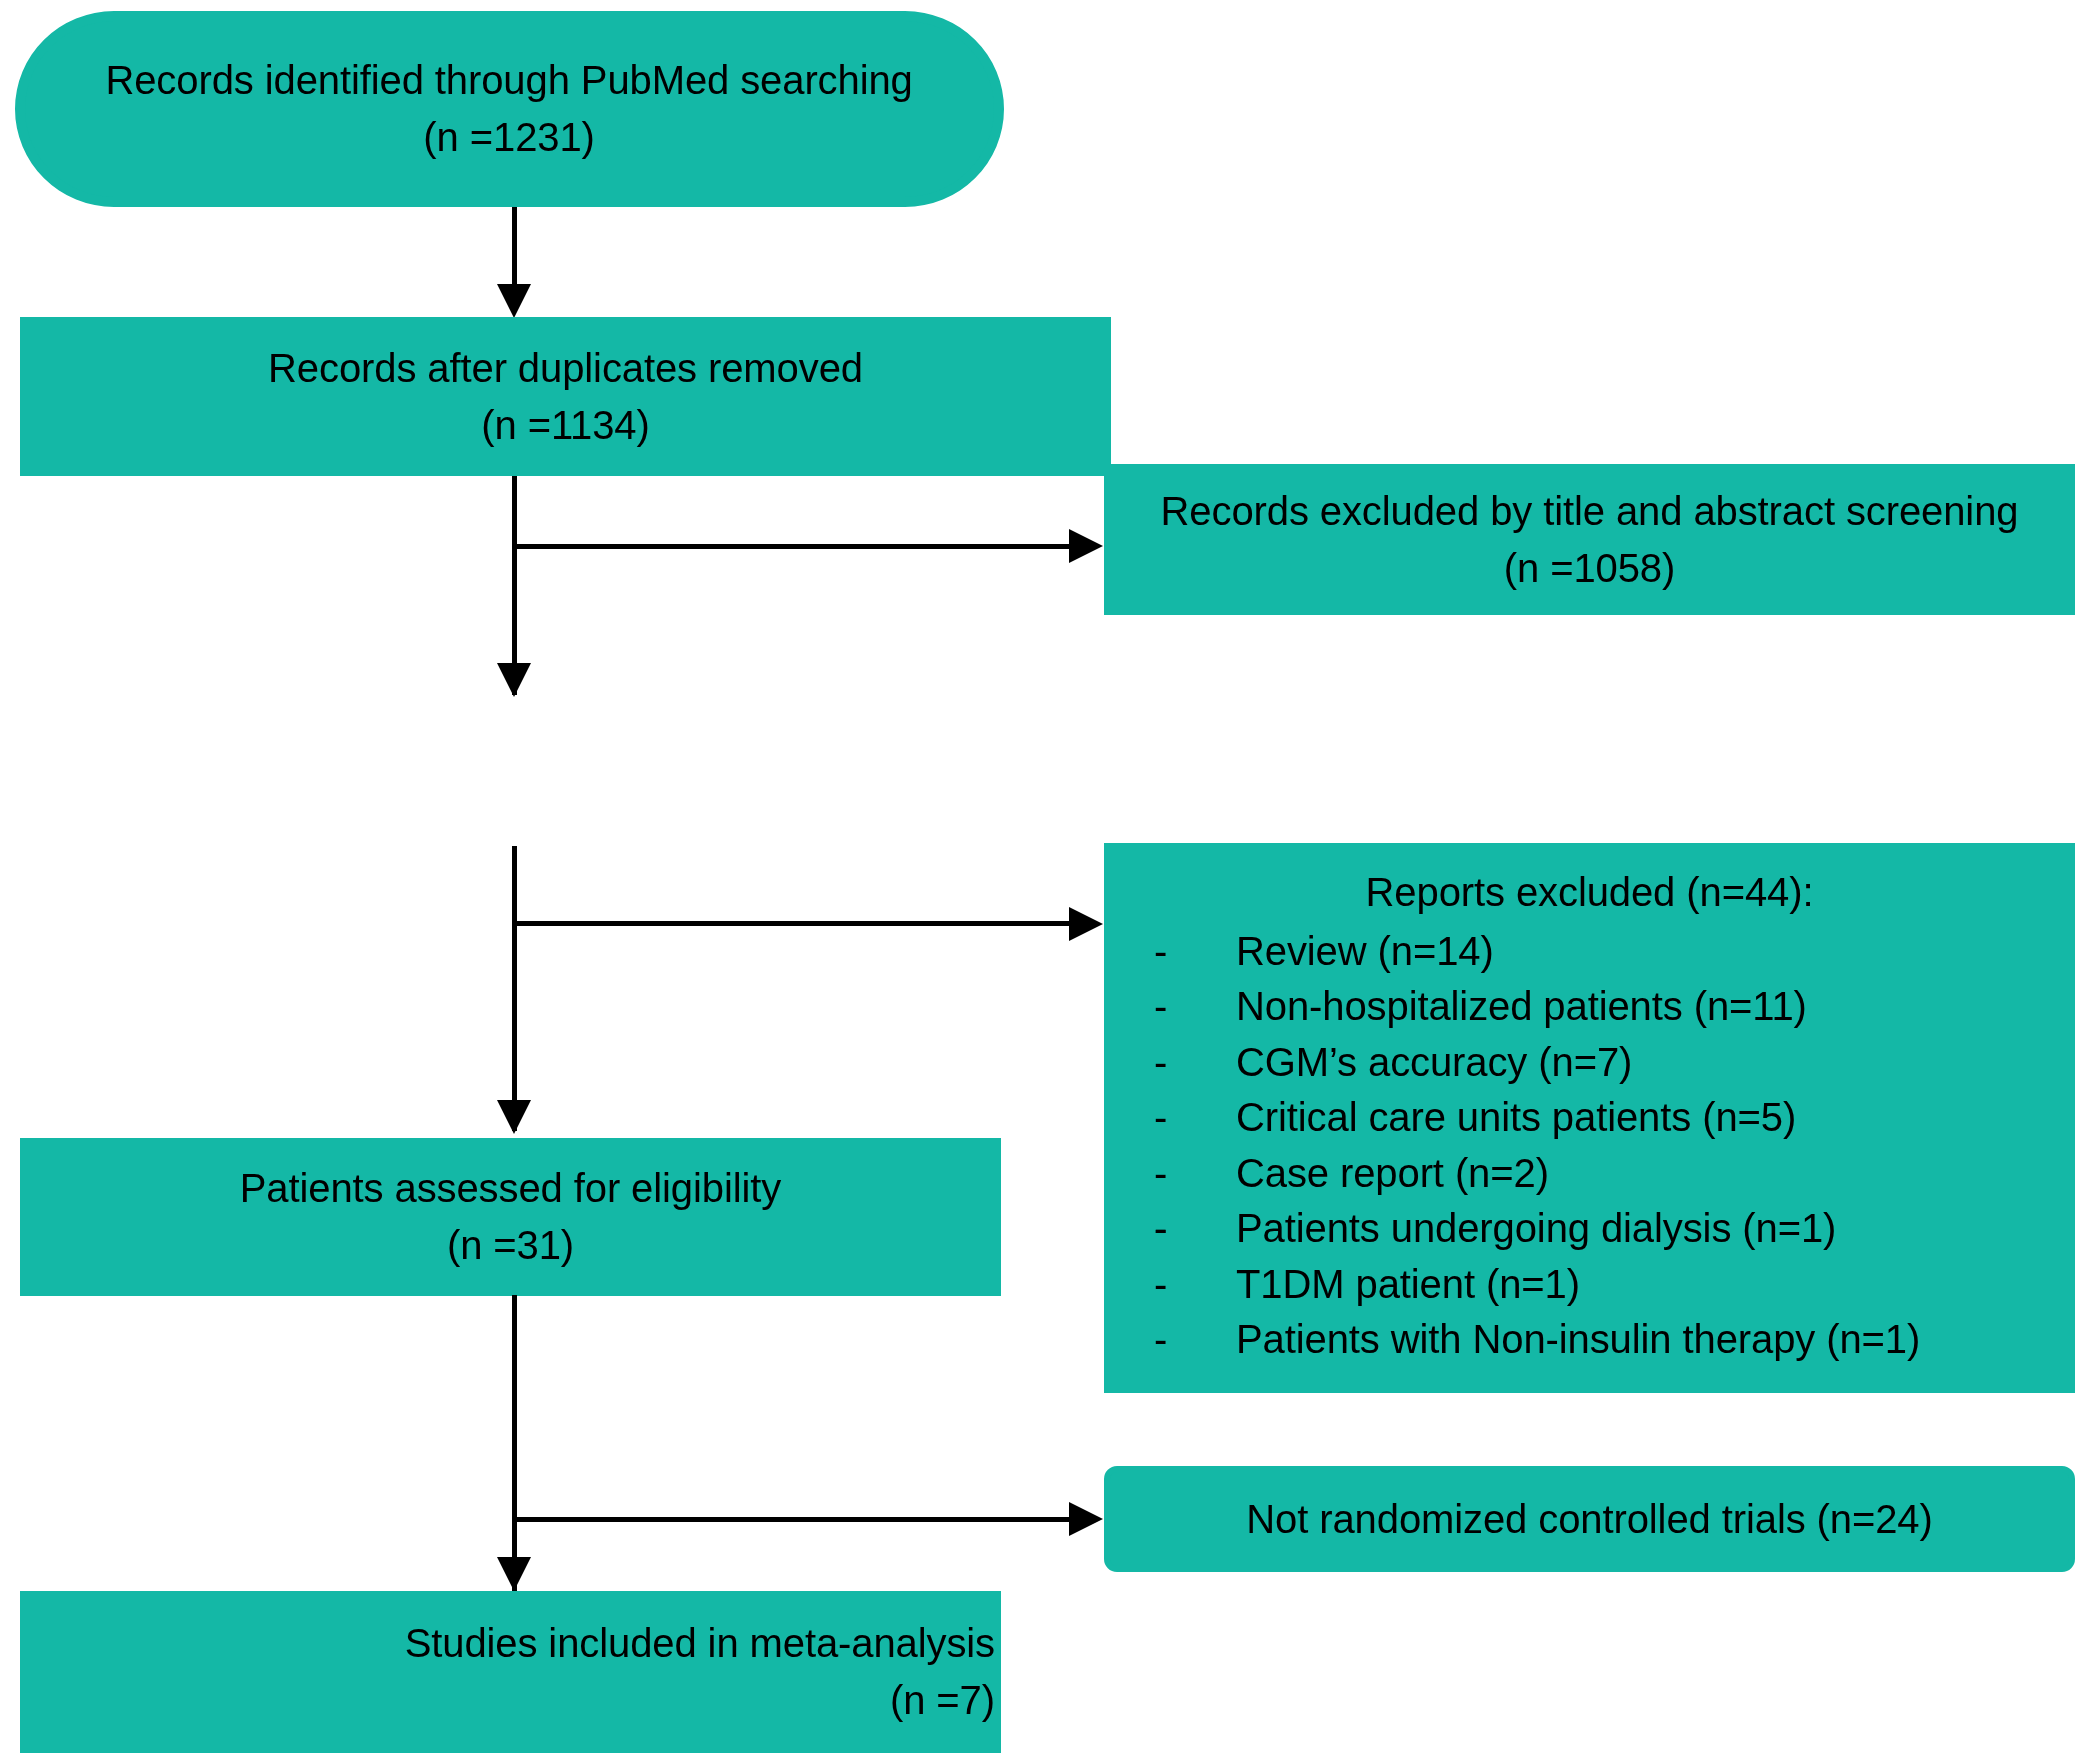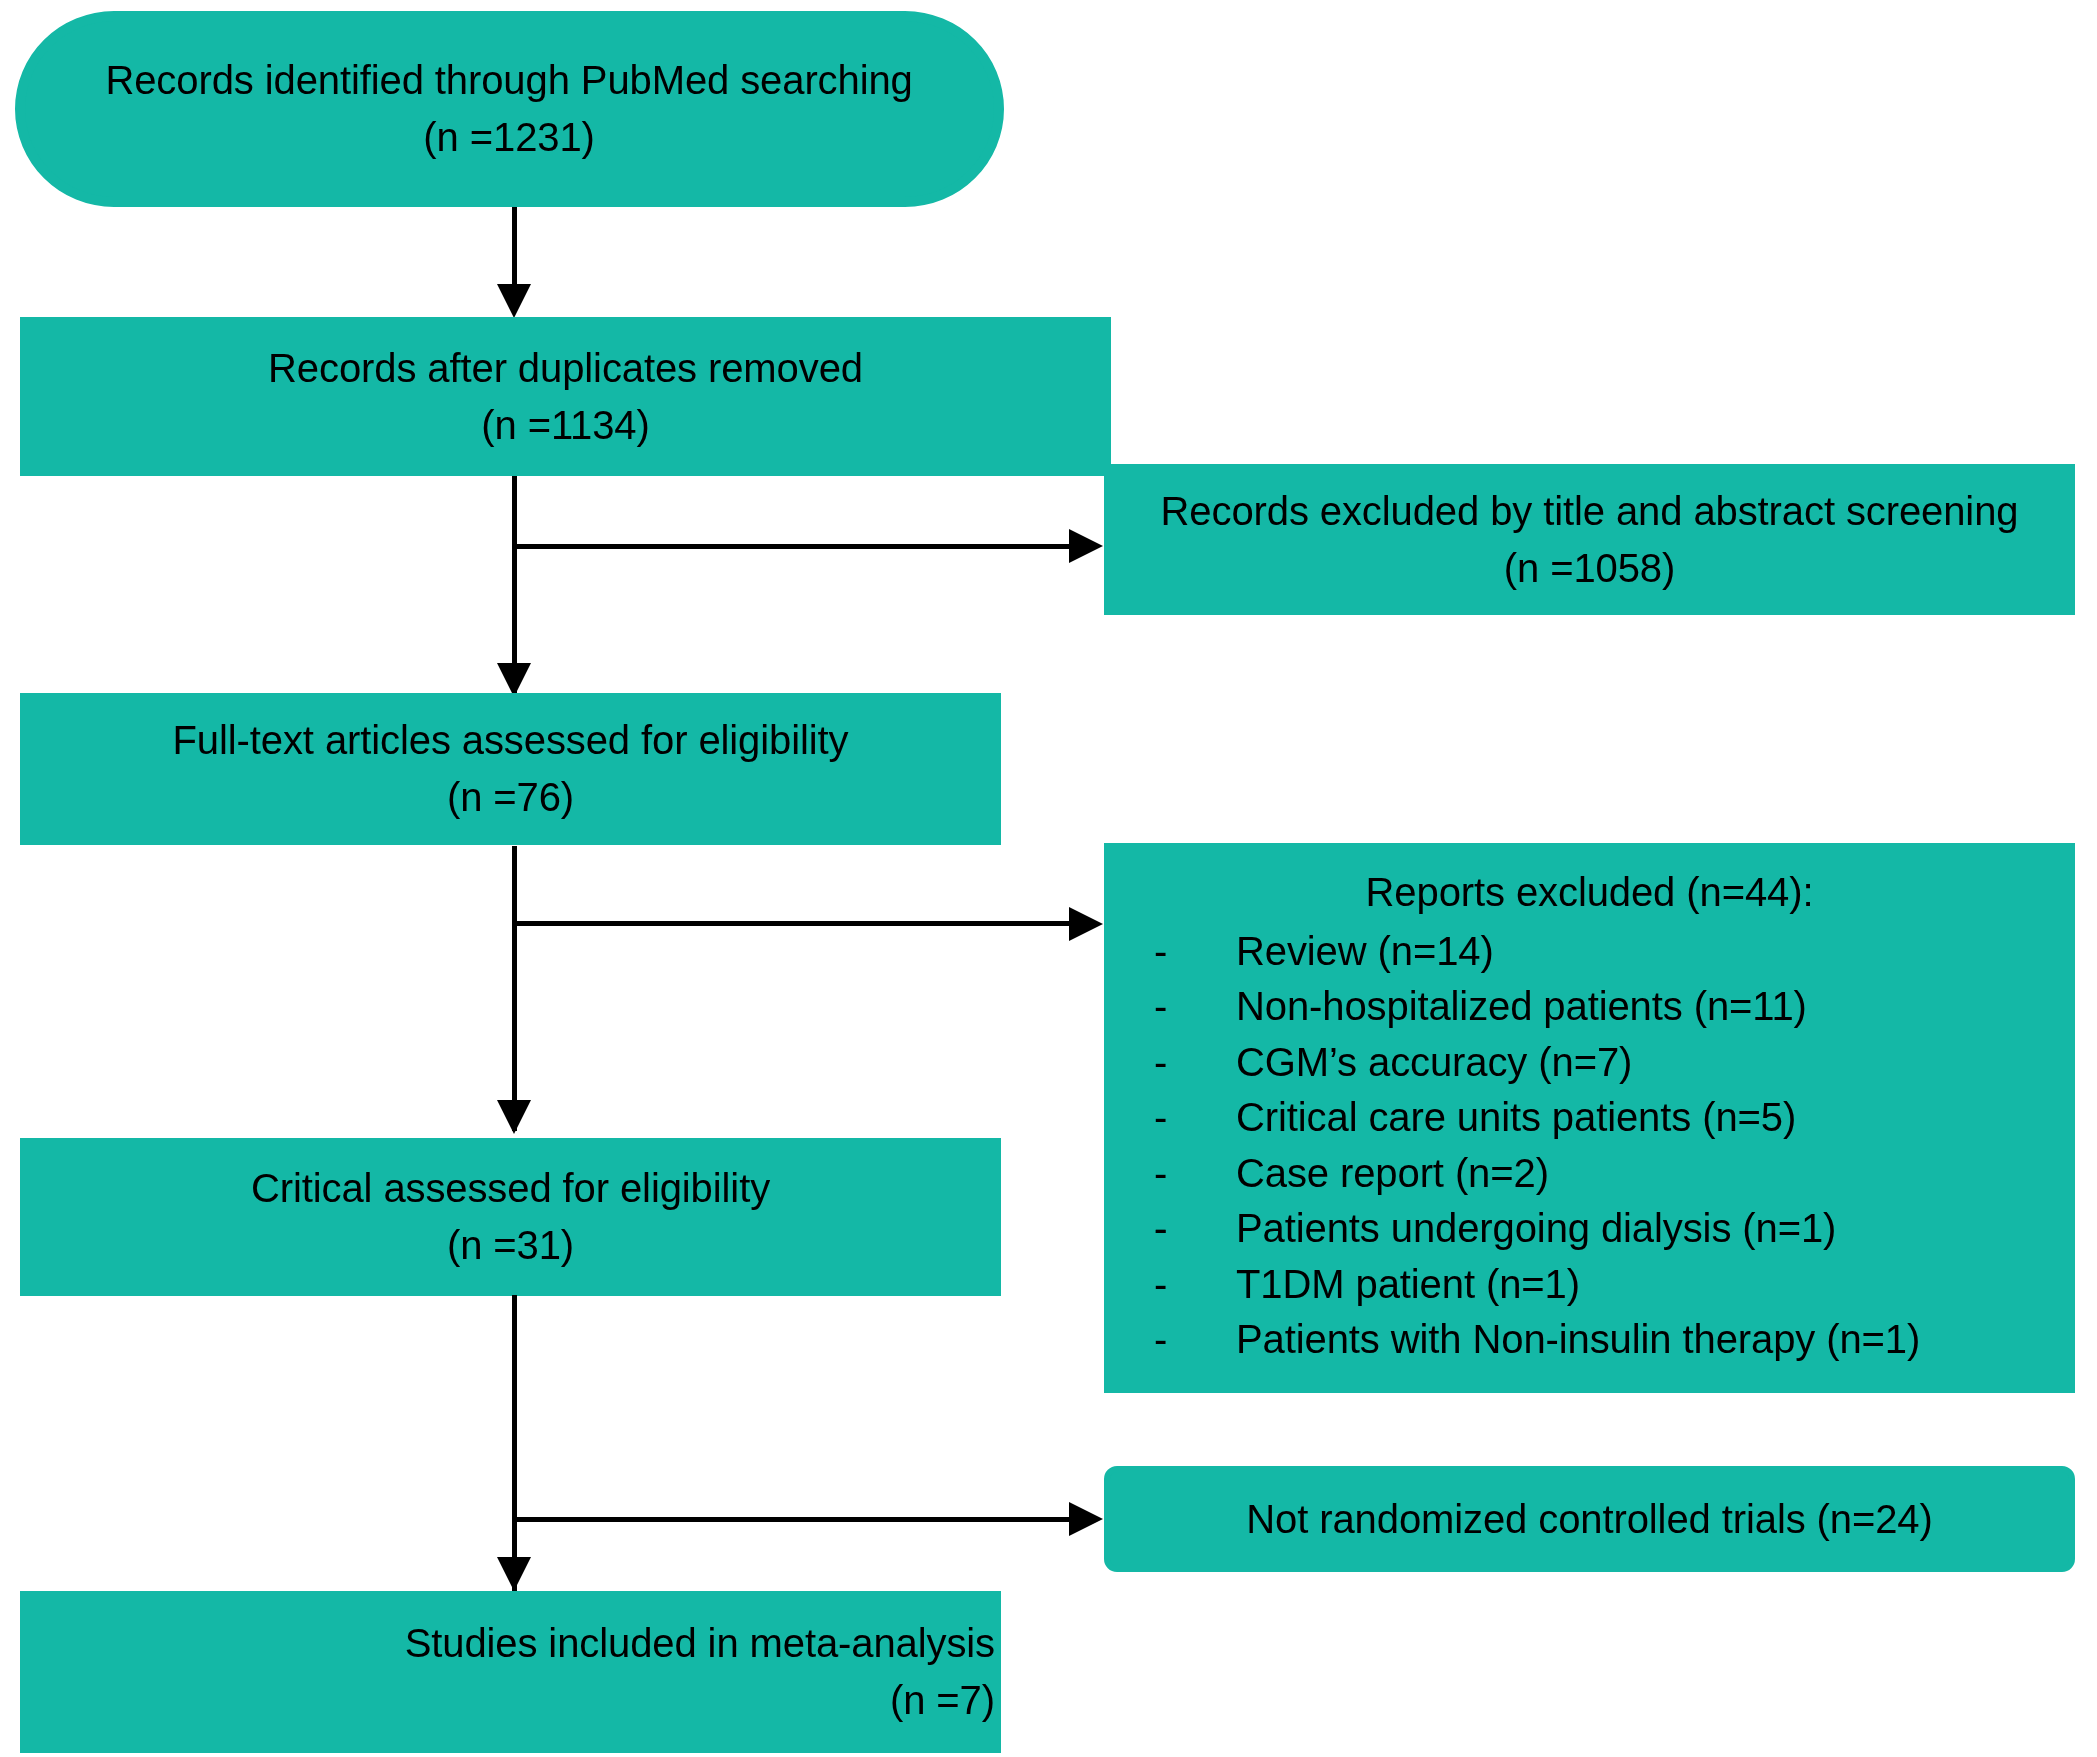--- a/index.html
+++ b/index.html
@@ -126,24 +126,20 @@
   <div class="arrow-down" style="left:497px; top:663px;"></div>
 
   <div class="hline" style="left:512px; top:544px; width:560px;"></div>
   <div class="arrow-right" style="left:1069px; top:529px;"></div>
 
   <div class="node" style="left:1104px; top:464px; width:971px; height:151px;">
     <span class="line">Records excluded by title and abstract screening</span>
     <span class="count">(n =1058)</span>
   </div>
 
-  <div class="node" style="left:20px; top:693px; width:981px; height:152px;">
-    <span class="line">Full-text articles assessed for eligibility</span>
-    <span class="count">(n =76)</span>
-  </div>
 
   <div class="vline" style="left:512px; top:846px; height:285px;"></div>
   <div class="arrow-down" style="left:497px; top:1100px;"></div>
 
   <div class="hline" style="left:512px; top:921px; width:560px;"></div>
   <div class="arrow-right" style="left:1069px; top:907px;"></div>
 
   <div class="node listbox" style="left:1104px; top:843px; width:971px; height:550px;">
     <div class="list-title">Reports excluded (n=44):</div>
     <ul>
@@ -179,21 +175,21 @@
         <span>T1DM patient (n=1)</span>
       </li>
       <li>
         <span class="dash">-</span>
         <span>Patients with Non-insulin therapy (n=1)</span>
       </li>
     </ul>
   </div>
 
   <div class="node" style="left:20px; top:1138px; width:981px; height:158px;">
-    <span class="line">Critical assessed for eligibility</span>
+    <span class="line">Patients assessed for eligibility</span>
     <span class="count">(n =31)</span>
   </div>
 
   <div class="vline" style="left:512px; top:1295px; height:298px;"></div>
   <div class="arrow-down" style="left:497px; top:1557px;"></div>
 
   <div class="hline" style="left:512px; top:1517px; width:560px;"></div>
   <div class="arrow-right" style="left:1069px; top:1502px;"></div>
 
   <div class="node single" style="left:1104px; top:1466px; width:971px; height:106px;">

